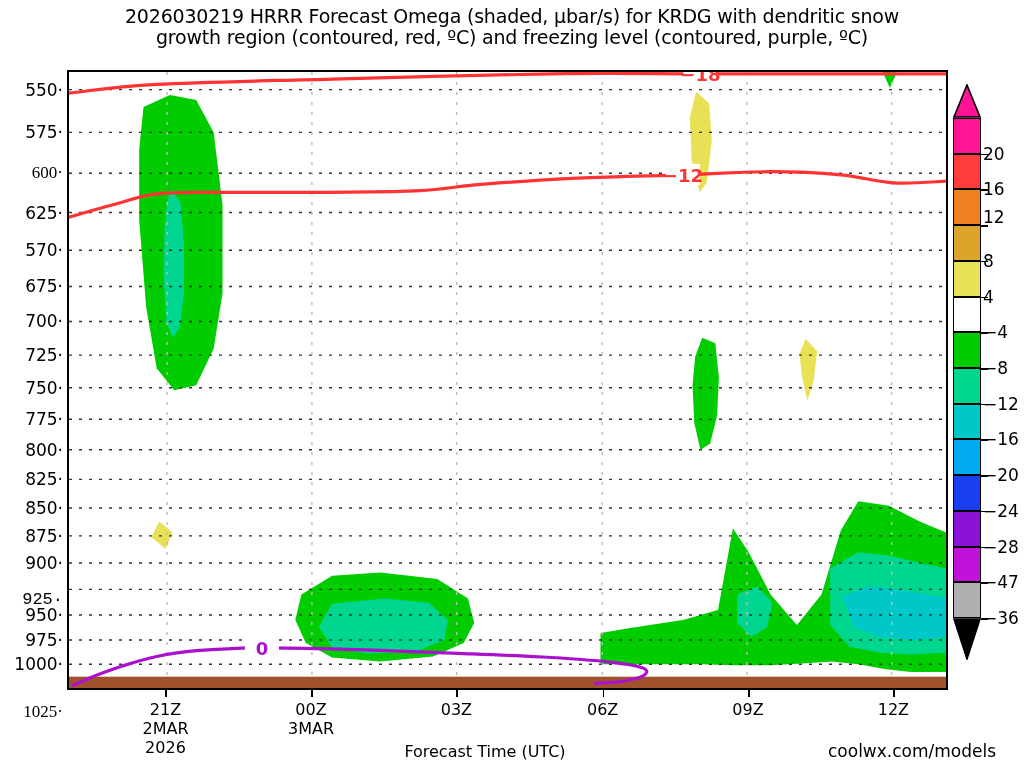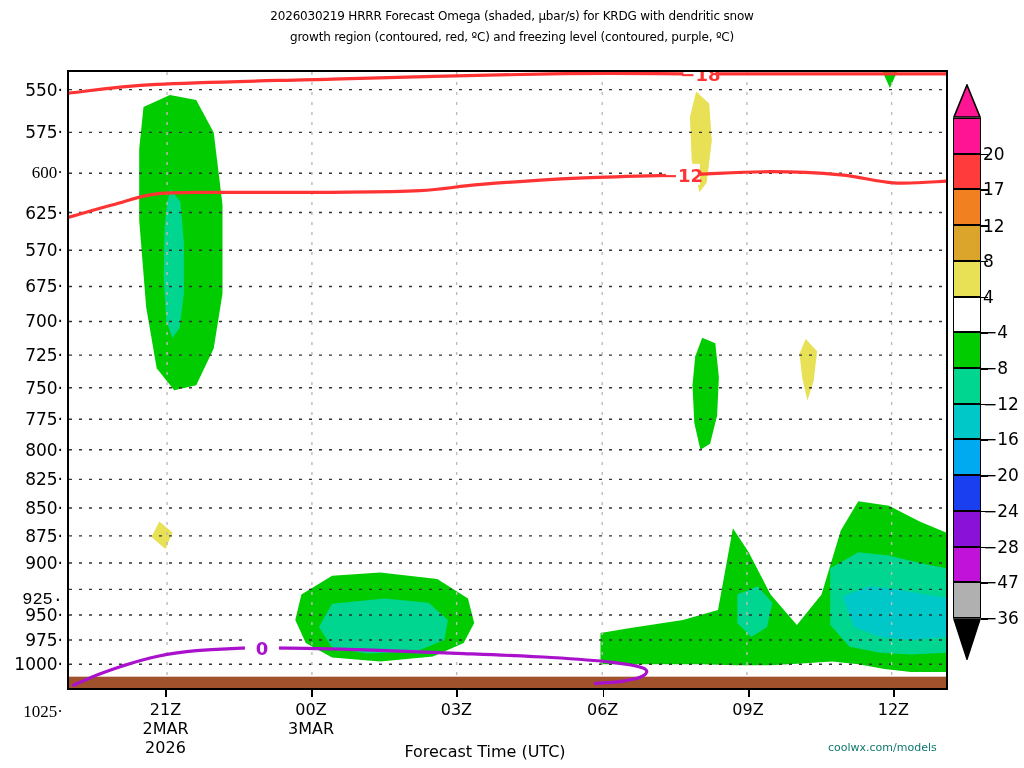--- a/index.html
+++ b/index.html
@@ -5,21 +5,21 @@
   html,body{margin:0;padding:0;}
   body{
     width:1024px;height:768px;background:#ffffff;overflow:hidden;
     font-family:"DejaVu Sans","Liberation Sans",sans-serif;
     position:relative;
   }
   #root{position:absolute;left:0;top:0;width:1024px;height:768px;}
 
   .title{
     position:absolute;left:0;top:6px;width:1024px;text-align:center;
-    font-size:12px;color:#000;line-height:21px;letter-spacing:-0.2px;
+    font-size:19px;color:#000;line-height:21px;letter-spacing:-0.2px;
   }
   .title .ln{display:block;white-space:nowrap;}
 
   #plot{
     position:absolute;left:67px;top:70px;width:881px;height:620px;
     border:2px solid #000;box-sizing:border-box;background:#fff;
     overflow:hidden;
   }
   #plotsvg{position:absolute;left:0;top:0;width:877px;height:616px;}
 
@@ -36,21 +36,21 @@
     line-height:19px;
   }
   .xlab .sub{display:block;}
 
   .xtitle{
     position:absolute;left:250px;top:742px;width:470px;text-align:center;
     font-size:16px;color:#000;
   }
   .watermark{
     position:absolute;left:828px;top:741px;
-    font-size:11px;color:#0f766e;white-space:nowrap;
+    font-size:17px;color:#000000;white-space:nowrap;
   }
 
   #cbar{position:absolute;left:953px;top:72px;width:48px;height:618px;}
   .cbseg{position:absolute;left:0;width:28px;border:1.2px solid #000;box-sizing:border-box;}
   .cbtick{
     position:absolute;left:30px;transform:translateY(-50%);
     font-size:17px;color:#000;white-space:nowrap;
   }
   .cbtickline{position:absolute;left:28px;width:7px;height:1.6px;background:#000;}
 </style>
@@ -182,23 +182,23 @@
       <div class="cbseg" style="top: 367.429px; height: 35.7143px; background: rgb(0, 170, 240);"></div>
       <div class="cbseg" style="top: 403.143px; height: 35.7143px; background: rgb(26, 63, 240);"></div>
       <div class="cbseg" style="top: 438.857px; height: 35.7143px; background: rgb(138, 18, 216);"></div>
       <div class="cbseg" style="top: 474.571px; height: 35.7143px; background: rgb(192, 18, 216);"></div>
       <div class="cbseg" style="top: 510.286px; height: 35.7143px; background: rgb(176, 176, 176);"></div>
       <div style="position: absolute; left: 0px; top: 546px; width: 28px; height: 42px;"><svg width="28" height="42" viewBox="0 0 28 42">
           <polygon points="1,1 27,1 14,41" fill="#000000" stroke="#000" stroke-width="1.6"></polygon>
         </svg></div>
       <div class="cbtick" style="top: 81.7143px;">20</div>
       <div class="cbtickline" style="top: 81.7143px;"></div>
-      <div class="cbtick" style="top: 117.429px;">17</div>
+      <div class="cbtick" style="top: 117.429px;">16</div>
       <div class="cbtickline" style="top: 117.429px;"></div>
-      <div class="cbtick" style="top: 154px;">12</div>
+      <div class="cbtick" style="top: 145px;">12</div>
       <div class="cbtickline" style="top: 153.143px;"></div>
       <div class="cbtick" style="top: 188.857px;">8</div>
       <div class="cbtickline" style="top: 188.857px;"></div>
       <div class="cbtick" style="top: 224.571px;">4</div>
       <div class="cbtickline" style="top: 224.571px;"></div>
       <div class="cbtick" style="top: 260.286px;">−4</div>
       <div class="cbtickline" style="top: 260.286px;"></div>
       <div class="cbtick" style="top: 296px;">−8</div>
       <div class="cbtickline" style="top: 296px;"></div>
       <div class="cbtick" style="top: 331.714px;">−12</div>

